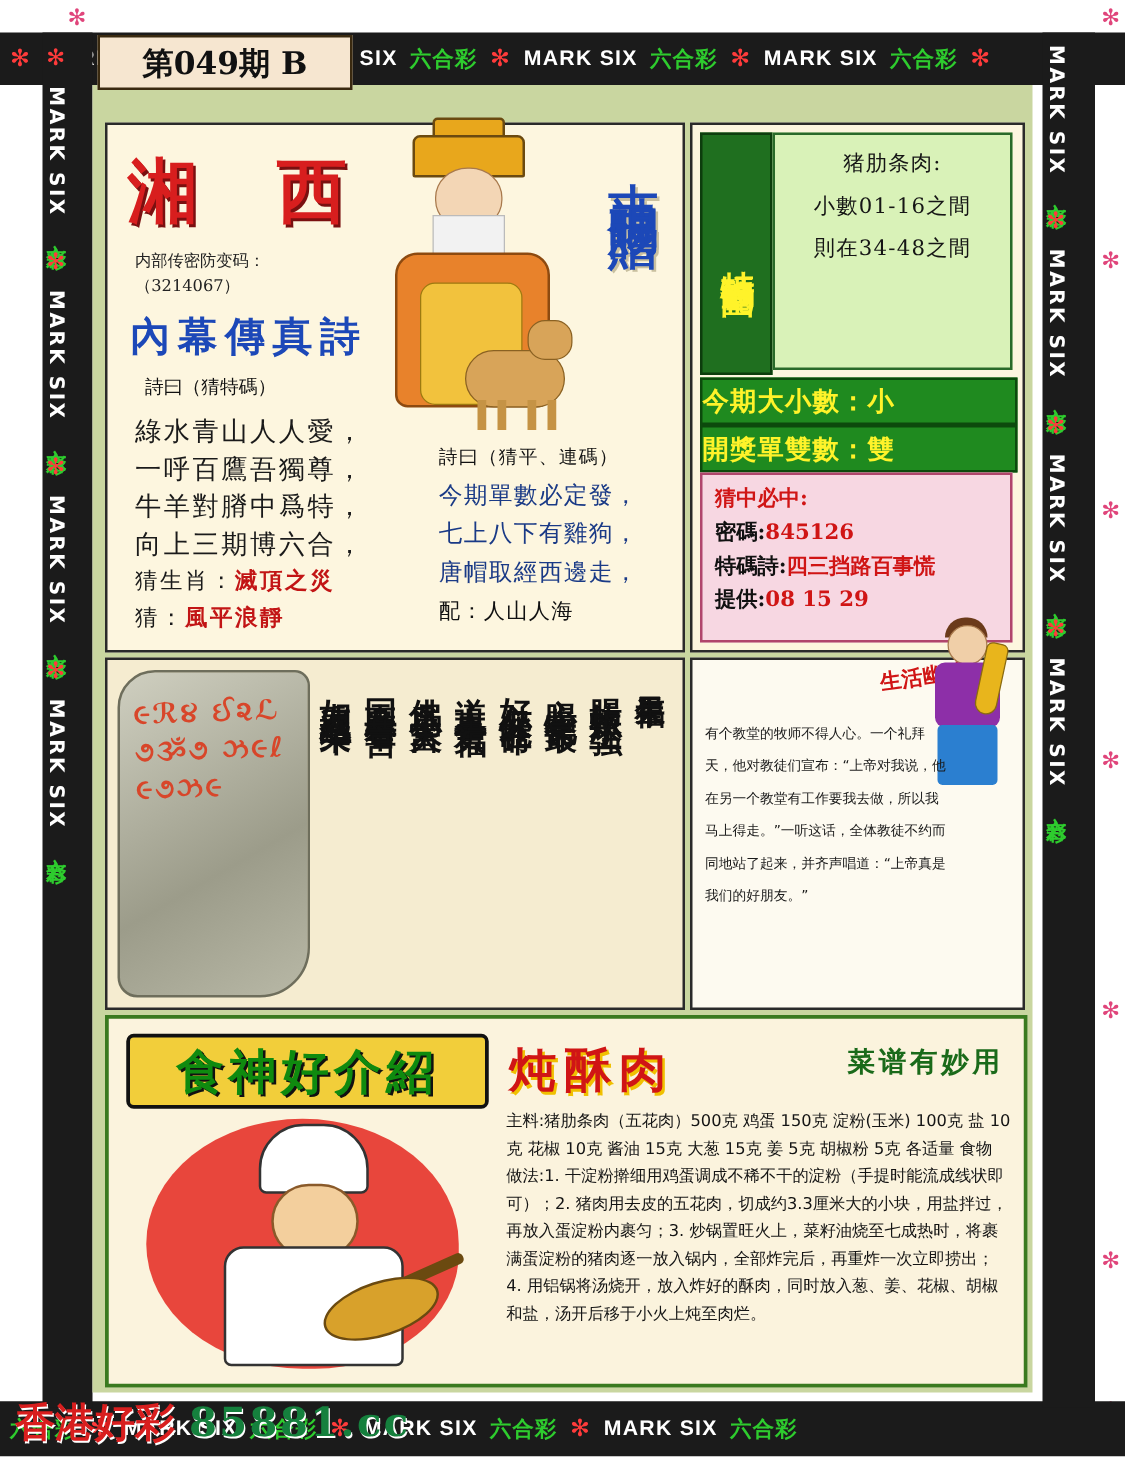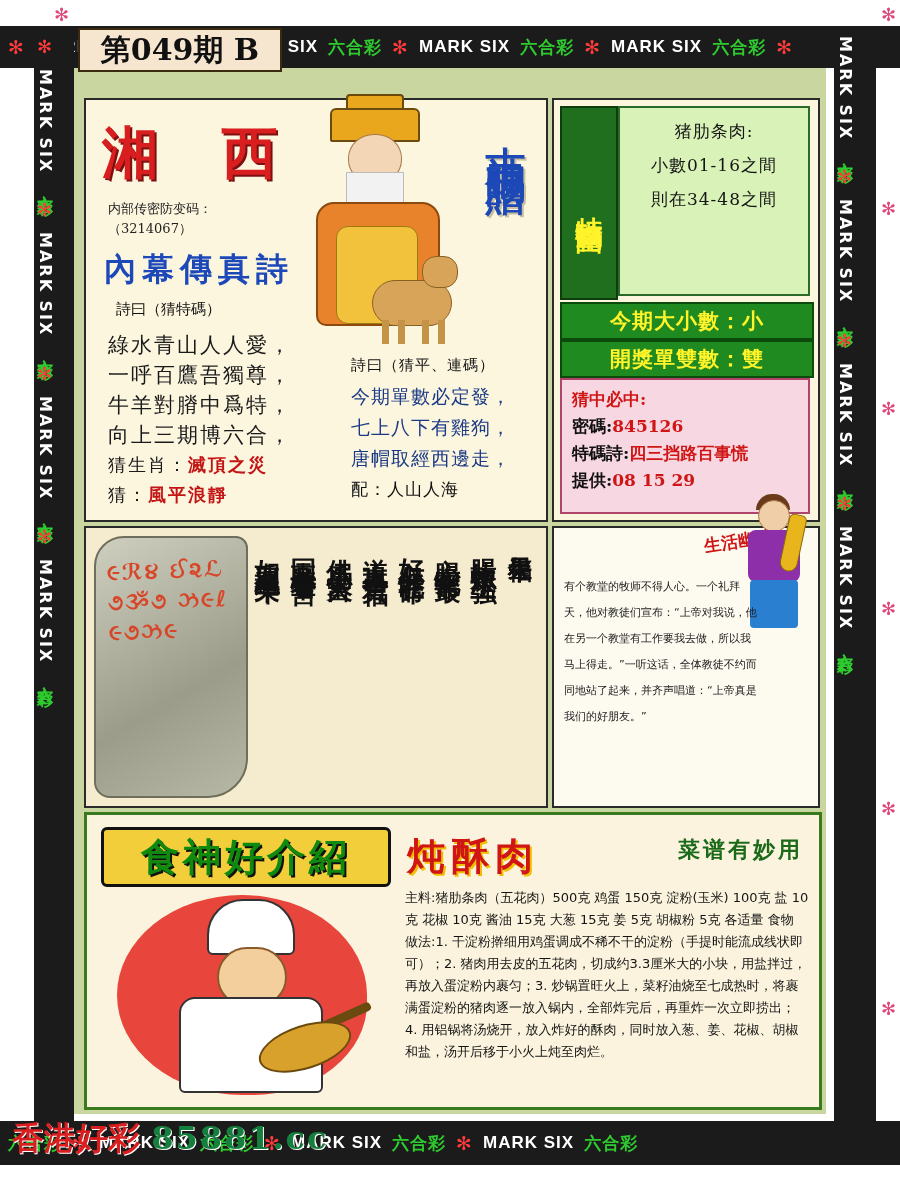--- a/index.html
+++ b/index.html
@@ -54,21 +54,21 @@
   .content{
     position:absolute;left:74px;top:68px;width:752px;height:1046px;
     background:#c9d6a0;
   }
 
   
   .issue-tag{
     position:absolute;left:78px;top:28px;width:200px;height:40px;
     background:#f6e6d0;border:2px solid #3a2a10;
     display:flex;align-items:center;justify-content:center;
-    font-size:30px;font-weight:bold;color:#111;
+    font-size:25px;font-weight:bold;color:#111;
     font-family:"DejaVu Serif","Liberation Serif",serif;
     z-index:6;
   }
 
   
   .top-panel{
     position:absolute;left:10px;top:30px;width:460px;height:420px;
     background:#fdf6df;border:2px solid #2a2a2a;
   }
   .title-xiangxi{
@@ -152,21 +152,21 @@
     padding:6px 8px;box-sizing:border-box;
   }
   .tema-box .l{
     font-size:17px;line-height:34px;color:#151515;letter-spacing:1px;
     text-align:center;
     font-family:"DejaVu Serif","Liberation Serif",serif;
   }
   .green-row{
     position:absolute;left:6px;width:250px;height:34px;
     background:#1f8a1f;border:2px solid #0c4a0c;
-    display:flex;align-items:center;justify-content:center;
+    display:flex;align-items:center;
   }
   .green-row .txt{
     color:#fff32a;font-size:21px;font-weight:bold;letter-spacing:1px;
     font-family:"DejaVu Serif","Liberation Serif",serif;
   }
   .pink-box{
     position:absolute;left:6px;top:278px;width:250px;height:136px;
     background:#f7d7e2;border:2px solid #b0456c;
     padding:6px 10px;box-sizing:border-box;
   }

